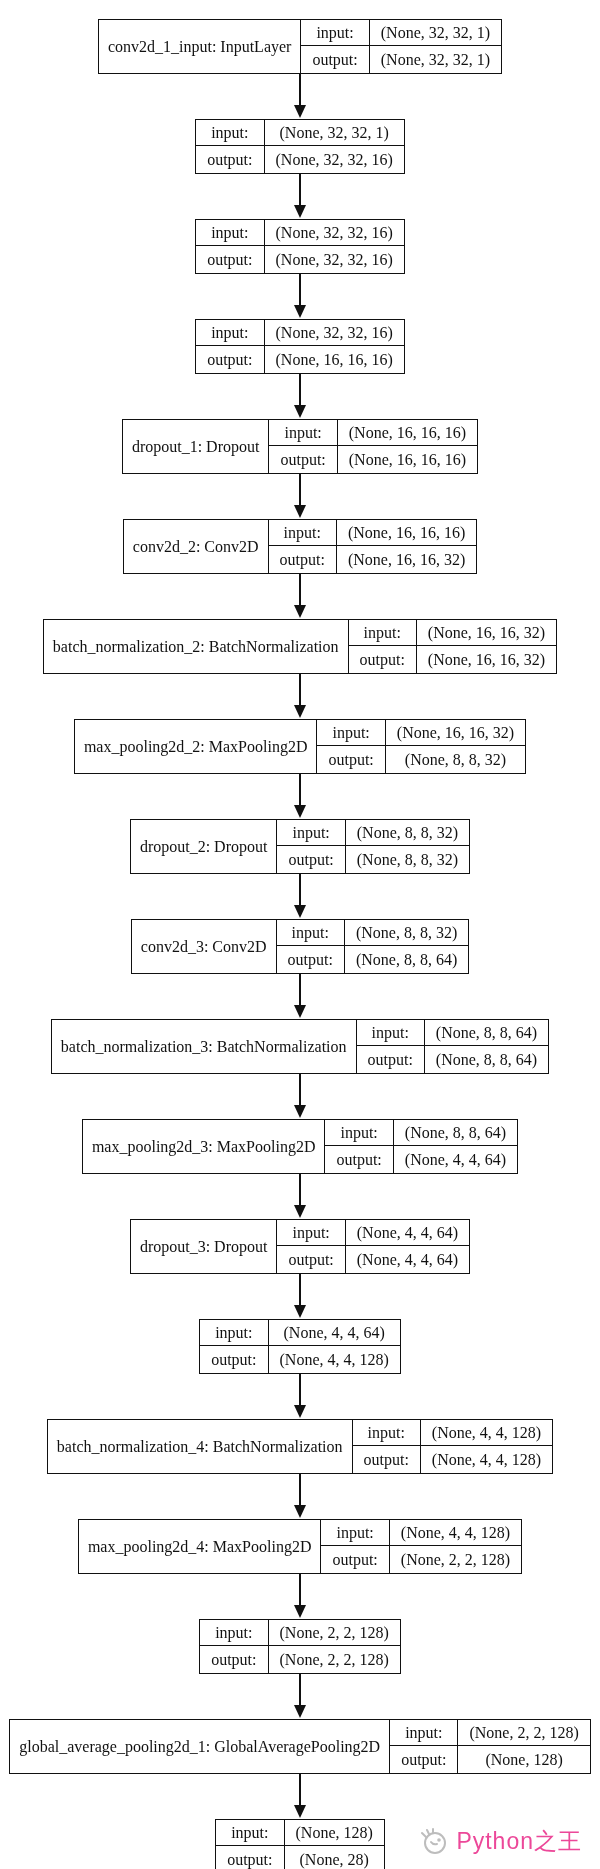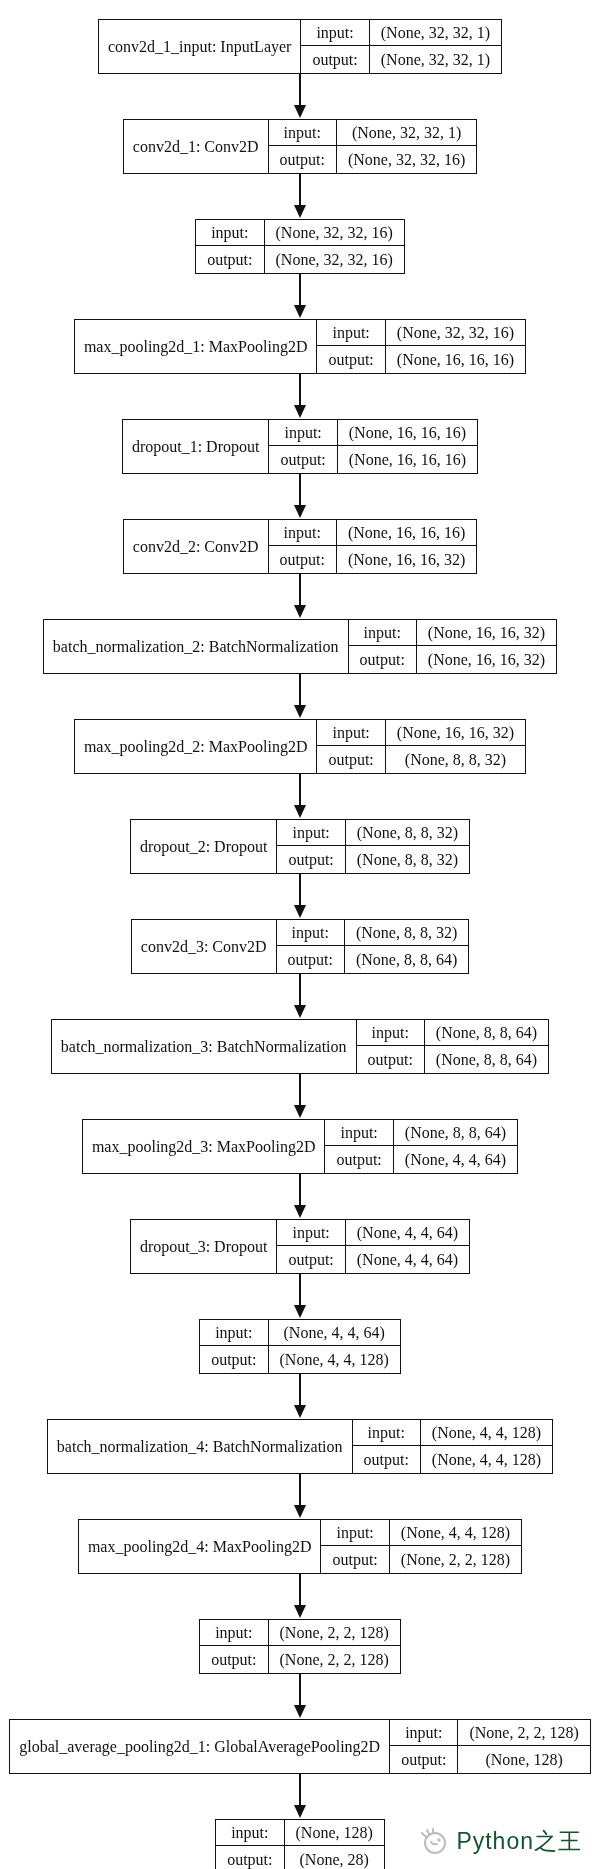--- a/index.html
+++ b/index.html
@@ -102,21 +102,20 @@
         <div class="shape-cell shape-out">(None, 32, 32, 1)</div>
       </div>
     </div>
 
     <div class="arrow">
       <div class="arrow-shaft"></div>
       <div class="arrow-head"></div>
     </div>
 
     <div class="node">
-      <div class="label-cell">conv2d_1: Conv2D</div>
       <div class="io-grid">
         <div class="key-cell key-in">input:</div>
         <div class="shape-cell shape-in">(None, 32, 32, 1)</div>
         <div class="key-cell key-out">output:</div>
         <div class="shape-cell shape-out">(None, 32, 32, 16)</div>
       </div>
     </div>
 
     <div class="arrow">
       <div class="arrow-shaft"></div>
@@ -131,21 +130,20 @@
         <div class="shape-cell shape-out">(None, 32, 32, 16)</div>
       </div>
     </div>
 
     <div class="arrow">
       <div class="arrow-shaft"></div>
       <div class="arrow-head"></div>
     </div>
 
     <div class="node">
-      <div class="label-cell">max_pooling2d_1: MaxPooling2D</div>
       <div class="io-grid">
         <div class="key-cell key-in">input:</div>
         <div class="shape-cell shape-in">(None, 32, 32, 16)</div>
         <div class="key-cell key-out">output:</div>
         <div class="shape-cell shape-out">(None, 16, 16, 16)</div>
       </div>
     </div>
 
     <div class="arrow">
       <div class="arrow-shaft"></div>
@@ -363,21 +361,21 @@
     <div class="node">
       <div class="io-grid">
         <div class="key-cell key-in">input:</div>
         <div class="shape-cell shape-in">(None, 128)</div>
         <div class="key-cell key-out">output:</div>
         <div class="shape-cell shape-out">(None, 28)</div>
       </div>
     </div>
   </div>
 
-  <div id="watermark" style="color: #14532d;">
+  <div id="watermark" style="color: #ec4899;">
     <span>
       <svg width="30" height="28" viewBox="0 0 30 28" fill="none" stroke="#bdbdbd" stroke-width="2" stroke-linecap="round">
         <circle cx="16" cy="15" r="10"></circle>
         <path d="M7 9 L3 5"></path>
         <path d="M10 6 L8 2"></path>
         <path d="M14 5 L14 1"></path>
         <path d="M12 14 q2 3 6 2"></path>
         <circle cx="20" cy="12" r="0.8" fill="#bdbdbd"></circle>
       </svg>
     </span>

